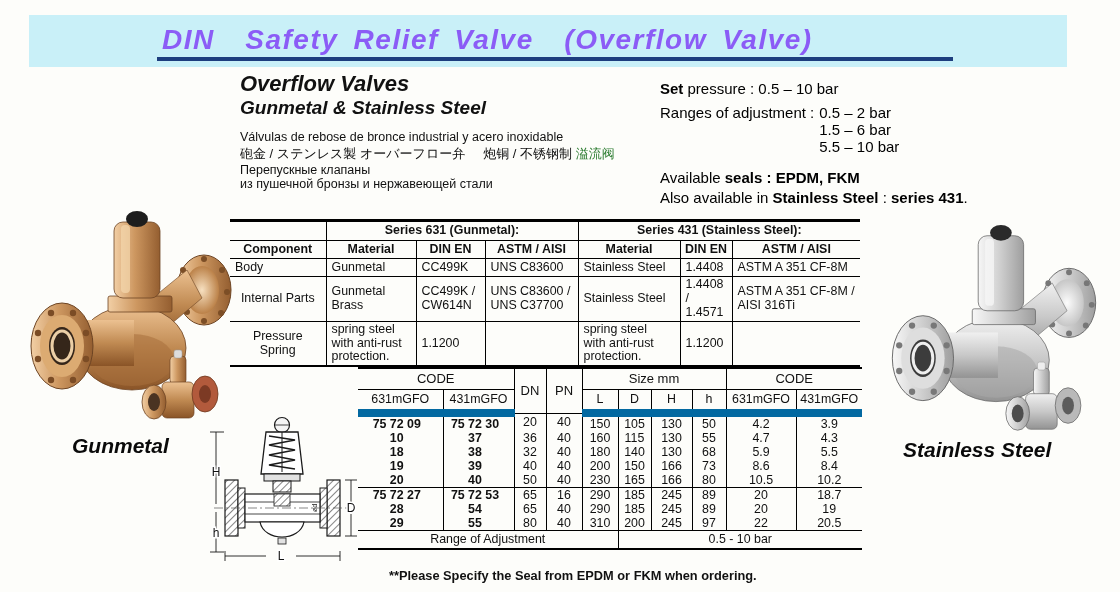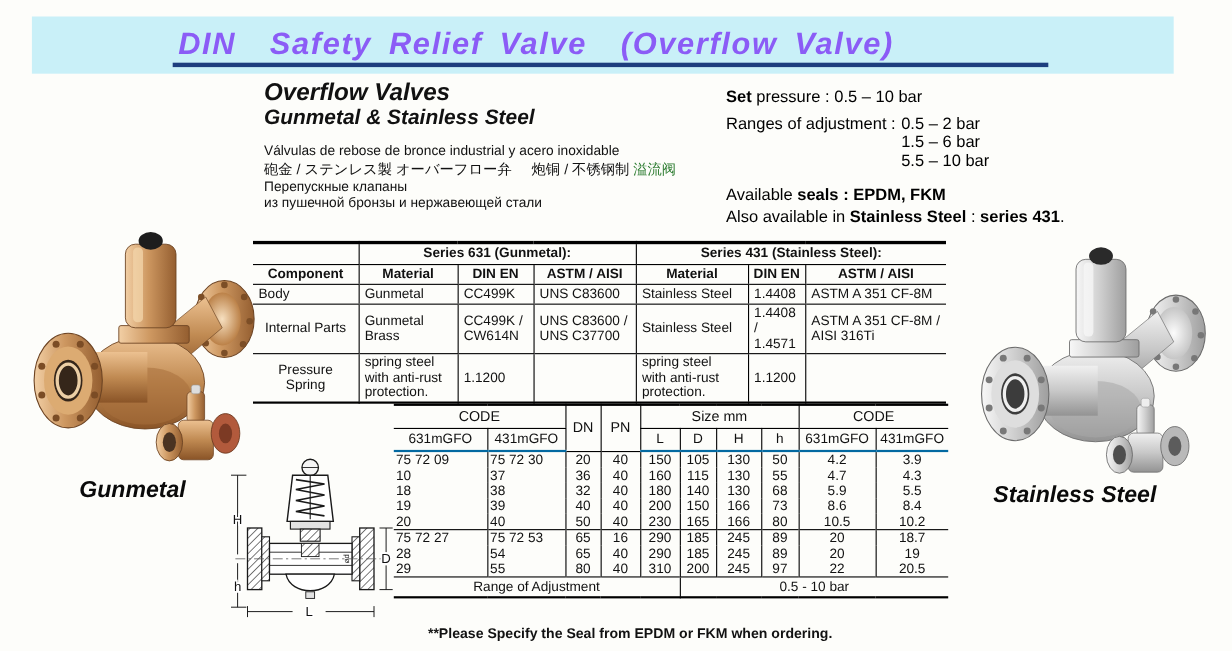--- a/index.html
+++ b/index.html
@@ -50,23 +50,23 @@
   .dim {
     position:absolute; left:358px; top:367px; width:504px;
     border-collapse:collapse; table-layout:fixed;
     border-top:2.5px solid #000; border-bottom:2.5px solid #000;
     font-size:12.4px;
   }
   .dim th, .dim td { border-left:1.5px solid #000; padding:0 2px; text-align:center; font-weight:normal; }
   .dim tr > *:first-child { border-left:none; }
   .dim thead tr.h1 th { border-bottom:1.5px solid #000; line-height:20px; font-size:13px; }
   .dim thead th.rsp   { border-bottom:2px solid #000; }
-  .dim thead tr.h2 th { border-bottom:2px solid #0369a1; line-height:19px; }
+  .dim thead tr.h2 th { border-bottom:8px solid #0369a1; line-height:19px; }
   .dim tbody td { line-height:14px; border-bottom:none; }
-  .dim tbody td.code-cell { font-weight:normal; text-align:left; padding-right:9px; }
+  .dim tbody td.code-cell { font-weight:bold; text-align:center; padding-right:9px; }
   .dim tbody tr.group-start td { border-top:1.6px solid #000; }
   .dim tfoot td { border-top:1.6px solid #000; line-height:17px; }
   
   .cap { position:absolute; font-style:italic; font-weight:bold; font-size:21px; color:#0a0a0a; }
   .cap-gunmetal  { left:72px;  top:434px; }
   .cap-stainless { left:903px; top:438px; }
   .note { position:absolute; left:389px; top:568px; font-weight:bold; font-size:12.8px;text-align:right; }
   
   .photo { position:absolute; }
   .photo-gunmetal  { left:22px;  top:200px; }

